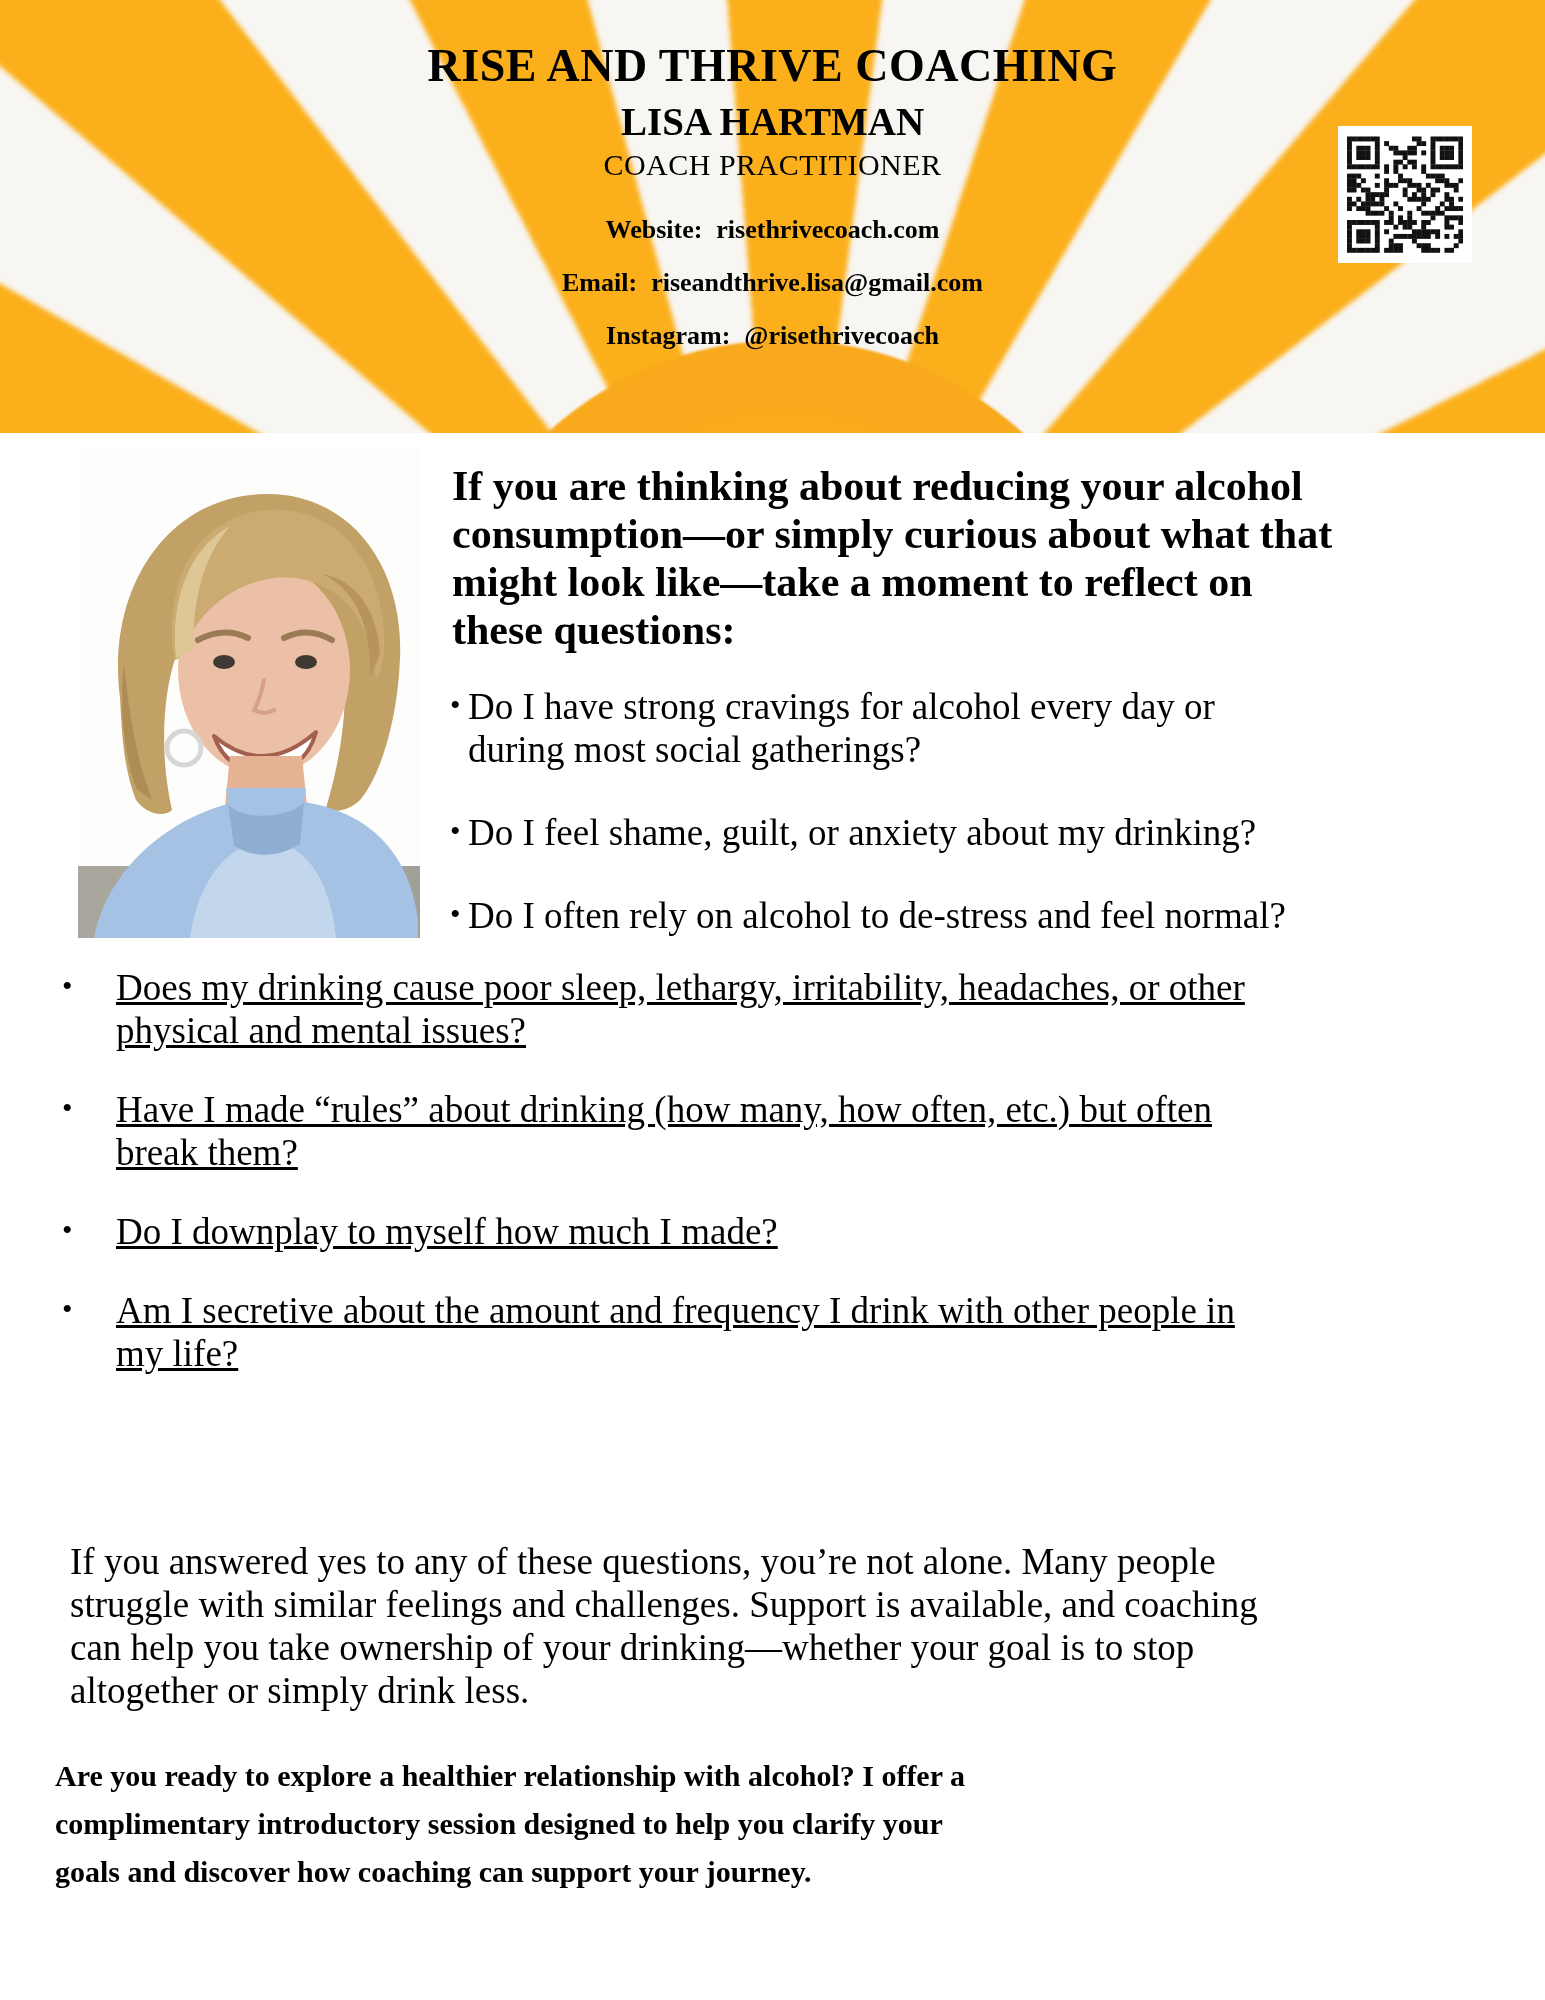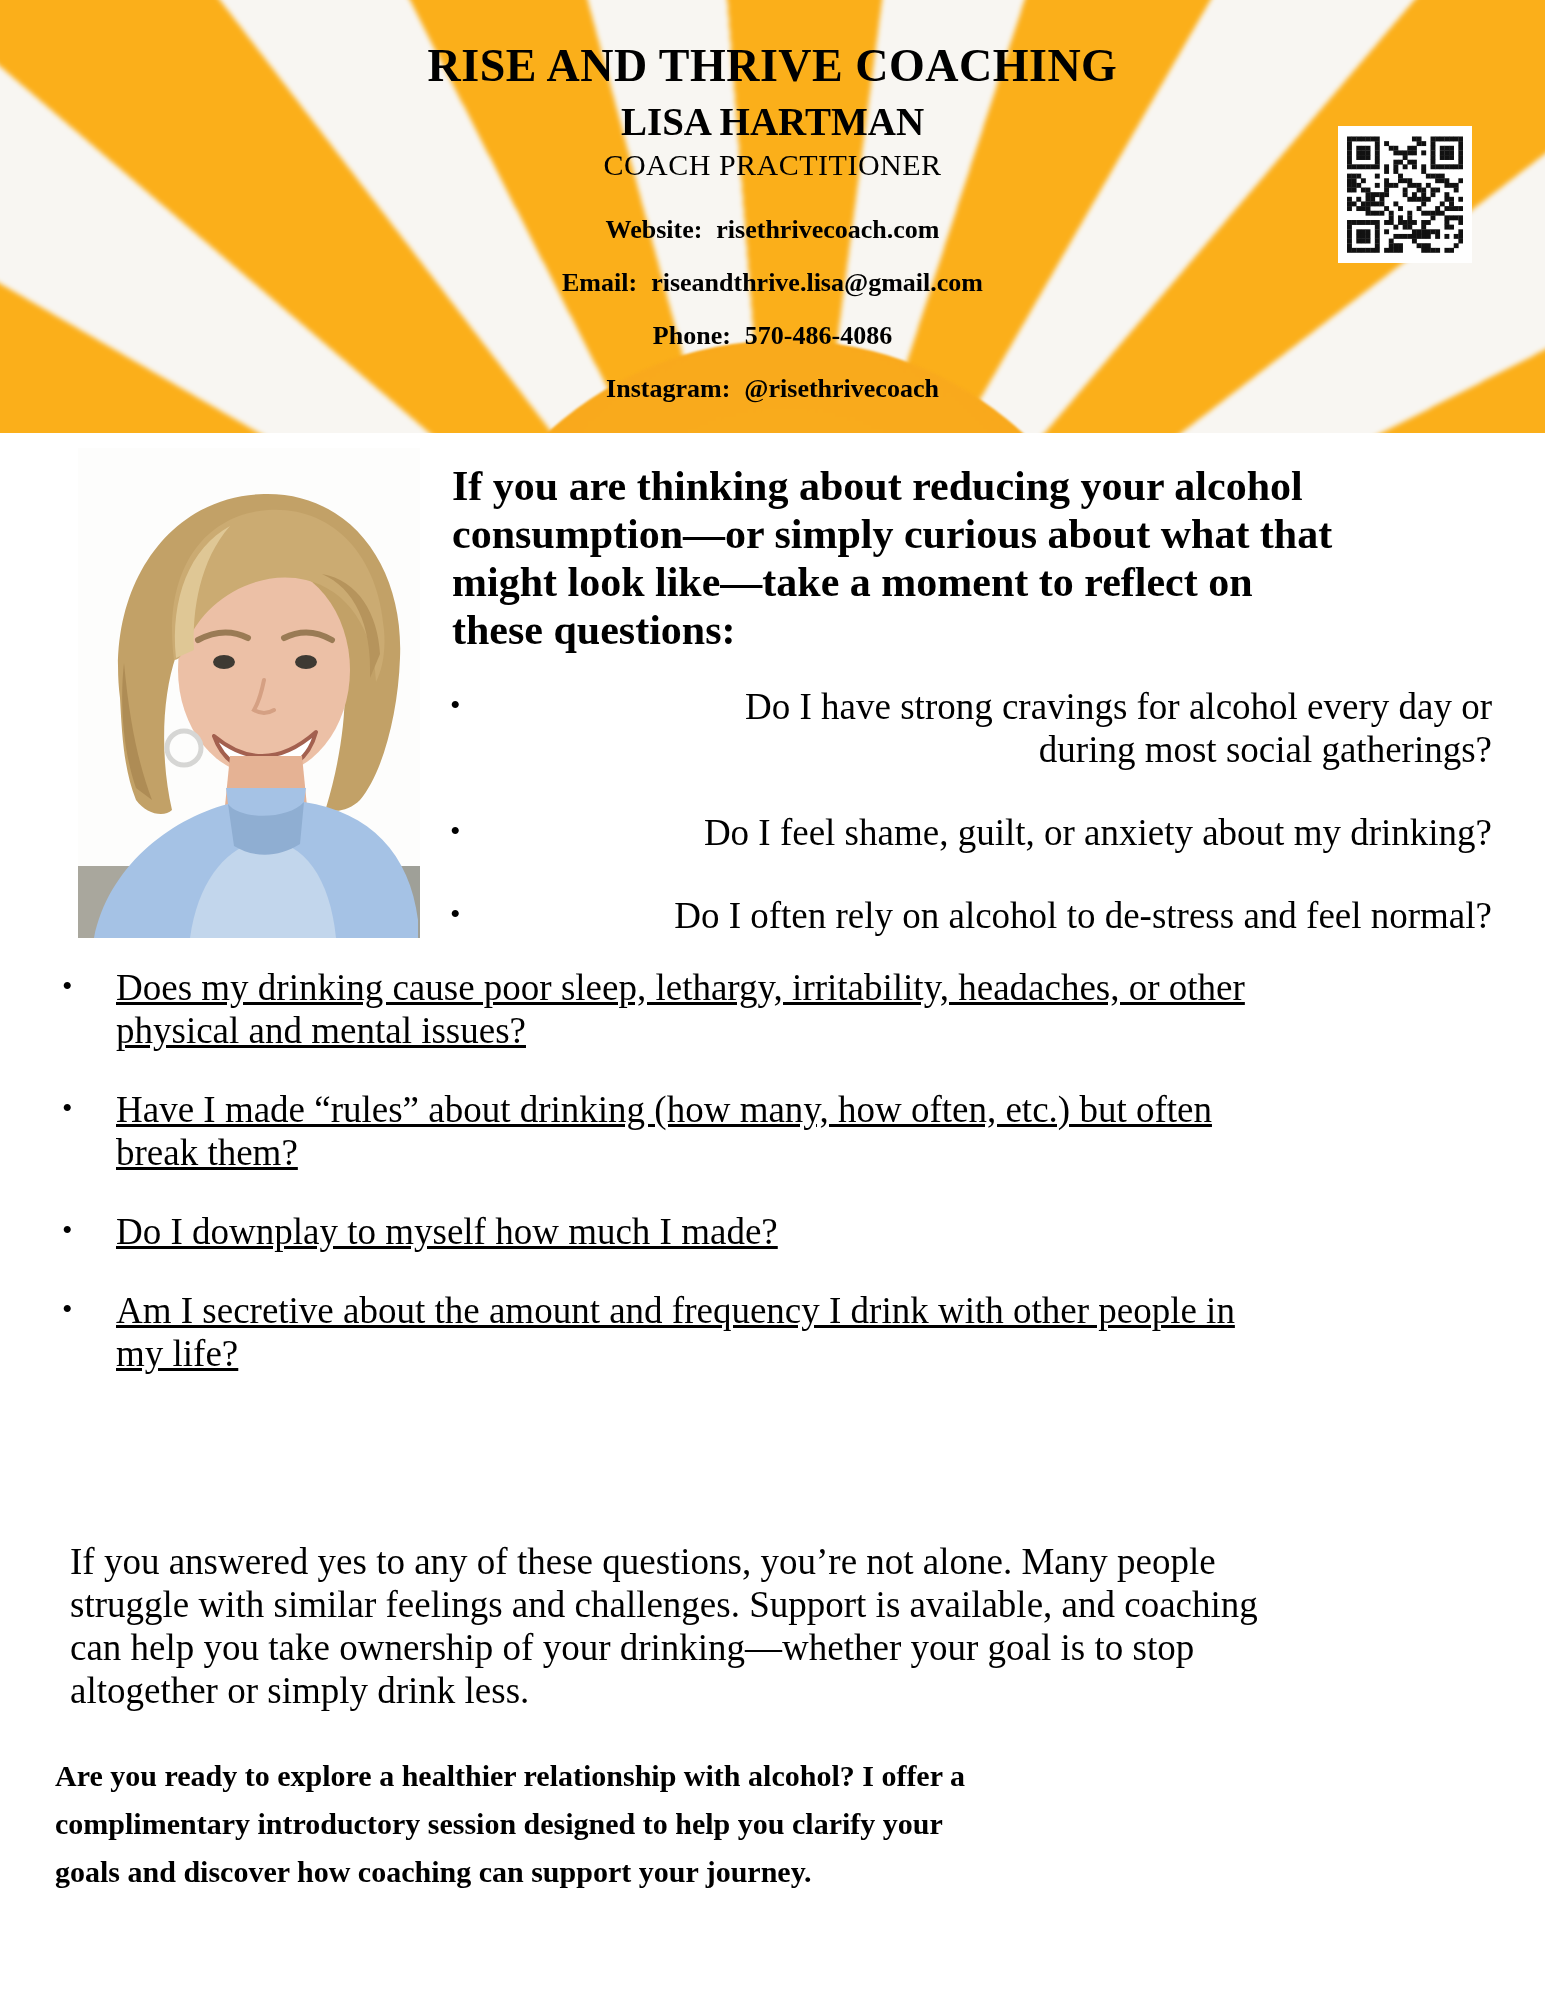--- a/index.html
+++ b/index.html
@@ -35,21 +35,21 @@
   .photo{position:absolute;left:78px;top:448px;width:342px;height:490px;}
   .photo svg{width:100%;height:100%;display:block;}
 
   
   .pre{white-space:pre-line;}
   .intro{position:absolute;left:452px;top:462px;width:1080px;font-weight:bold;font-size:42px;line-height:48px;}
   ul.qlist{list-style:none;margin:0;padding:0;}
   ul.qlist li{position:relative;font-size:37px;line-height:43px;white-space:pre-line;}
   ul.qlist li::before{content:"\2022";position:absolute;left:0;top:-2px;font-size:30px;}
   .side-questions{position:absolute;left:450px;top:685px;width:1042px;}
-  .side-questions li{padding-left:18px;margin-bottom:40px;text-align:right;}
+  .side-questions li{padding-left:18px;margin-bottom:40px;}
   .side-questions li::before{left:-2px;}
   .main-questions{position:absolute;left:62px;top:966px;width:1452px;text-decoration:underline;}
   .main-questions li{padding-left:54px;margin-bottom:36px;}
   .main-questions li::before{left:20px;}
   .closing{position:absolute;left:70px;top:1540px;width:1440px;font-size:37px;line-height:43px;}
   .cta{position:absolute;left:55px;top:1752px;width:1445px;font-weight:bold;font-size:30px;line-height:48px;}
 </style>
 </head>
 <body>
 
@@ -61,23 +61,20 @@
     <div class="banner-text">
       <div class="b-title">RISE AND THRIVE COACHING</div>
       <div class="b-name">LISA HARTMAN</div>
       <div class="b-role">COACH PRACTITIONER</div>
       <div class="b-contacts">
         <div class="contact-line">
           <span class="c-label">Website:</span><span class="c-value">risethrivecoach.com</span>
         </div>
         <div class="contact-line">
           <span class="c-label">Email:</span><span class="c-value">riseandthrive.lisa@gmail.com</span>
-        </div>
-        <div class="contact-line">
-          <span class="c-label">Phone:</span><span class="c-value">570-486-4086</span>
         </div>
         <div class="contact-line">
           <span class="c-label">Instagram:</span><span class="c-value">@risethrivecoach</span>
         </div>
       </div>
     </div>
     <div class="qr-box">
       <svg viewBox="0 0 25 25" xmlns="http://www.w3.org/2000/svg">
           <rect x="0" y="0" width="1.06" height="1.06"></rect>
           <rect x="1" y="0" width="1.06" height="1.06"></rect>

